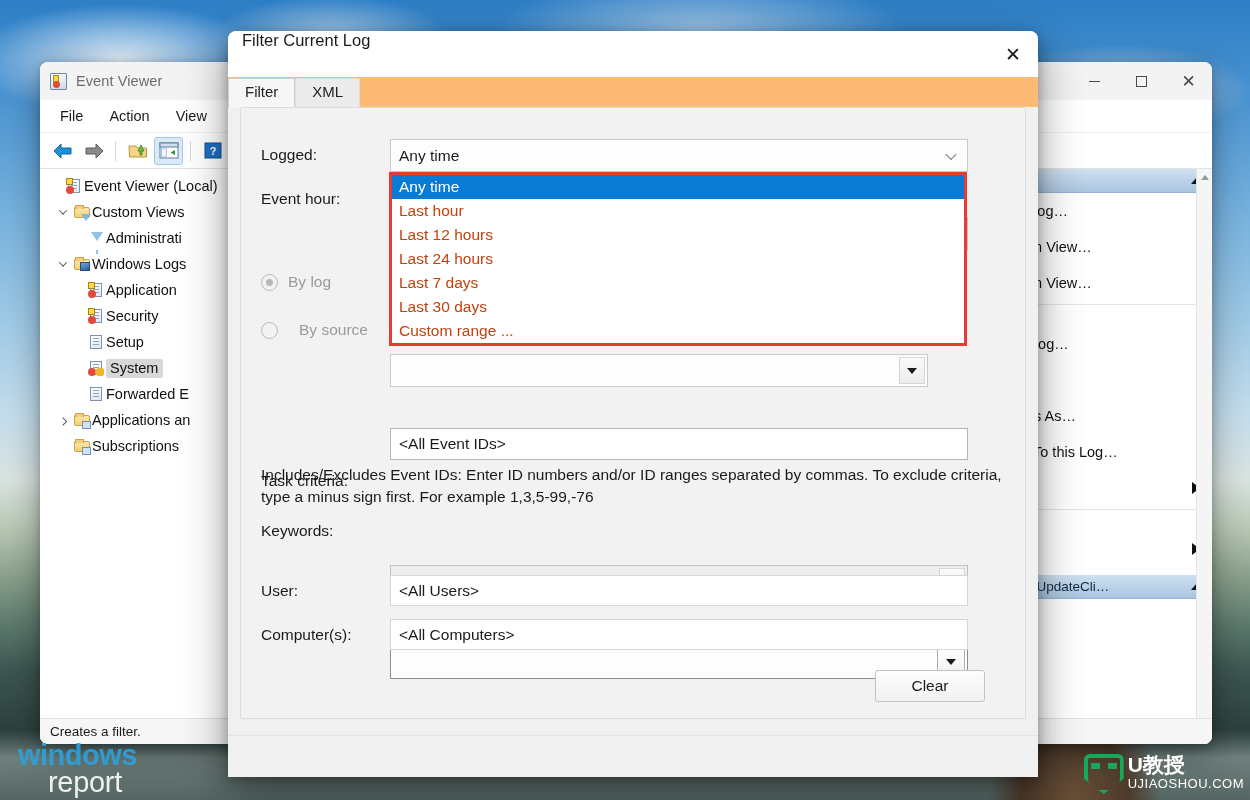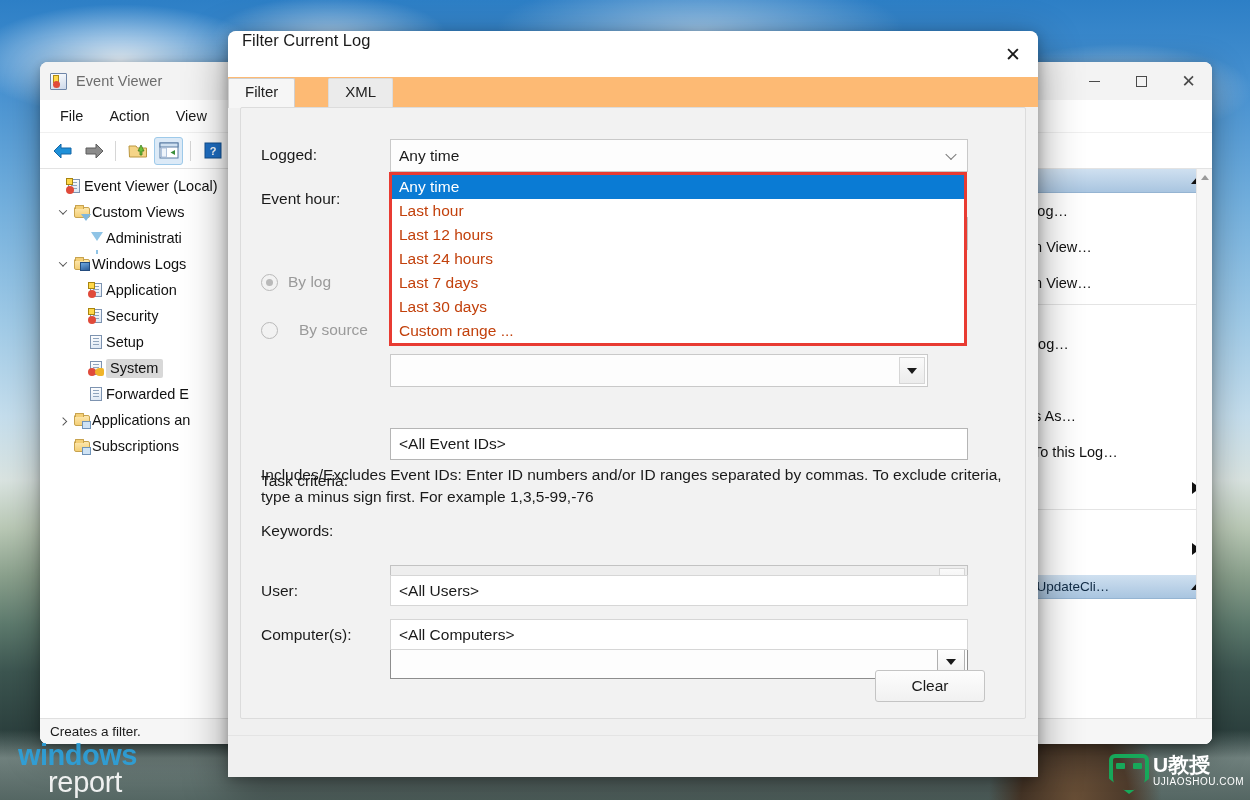--- a/index.html
+++ b/index.html
@@ -328,21 +328,20 @@
   }
   .tab.active {
     background: #f6f6f6;
     border-color: #d0d0d0;
     border-radius: 2px 2px 0 0;
   }
   .tab.inactive {
     background: #ebebeb;
     border-color: #dcdcdc;
     border-radius: 2px 2px 0 0;
-    margin-left: 33px;
   }
 
   .dlg-panel {
     position: absolute;
     left: 12px; right: 12px; top: 76px; bottom: 58px;
     background: #f2f2f2;
     border: 1px solid #dcdcdc;
     border-radius: 2px;
   }
 
@@ -461,21 +460,21 @@
     border: 4px solid #17a85a; border-radius: 6px 6px 16px 16px;
     clip-path: polygon(0 0,100% 0,100% 62%,50% 100%,0 62%);
   }
   .wm-uj .mark .e1, .wm-uj .mark .e2 {
     position:absolute; top: 9px; width: 9px; height: 6px; background: #17a85a; border-radius:1px;
   }
   .wm-uj .mark .e1 { left: 7px; }
   .wm-uj .mark .e2 { right: 7px; }
   .wm-uj .txt { color: #fff; line-height: 1; }
   .wm-uj .t1 { font-size: 21px; font-weight: 700; }
-  .wm-uj .t2 { font-size: 10px; letter-spacing: .5px; margin-top: 2px; }
+  .wm-uj .t2 { font-size: 13px; letter-spacing: .5px; margin-top: 2px; }
 </style>
 </head>
 <body>
 
 <div id="root">
 
   <div class="wallpaper">
     <div class="wall-surf"></div>
     <div class="wall-rock"></div>
   </div>

